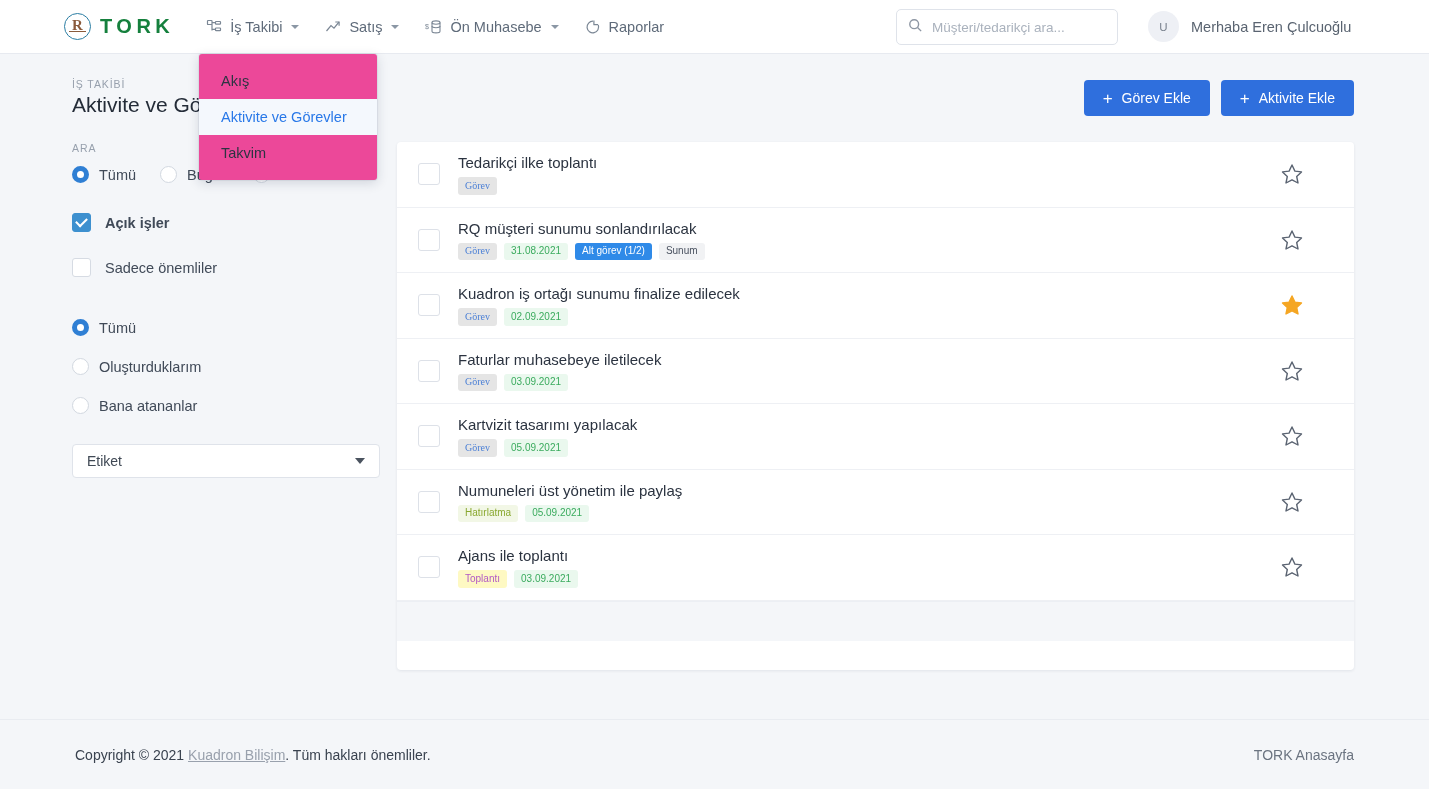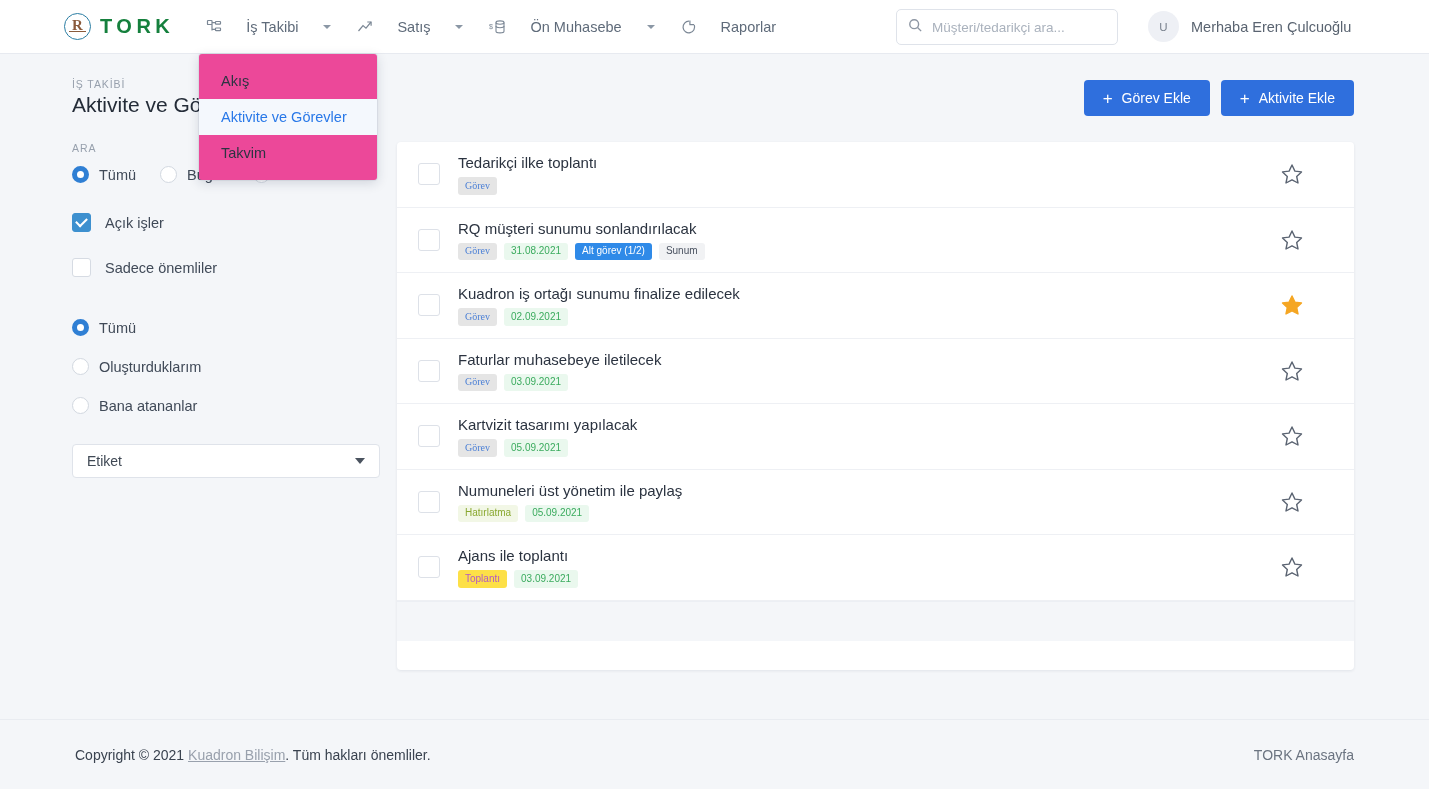--- a/index.html
+++ b/index.html
@@ -35,21 +35,21 @@
     content: ""; position: absolute; left: 4px; right: 4px; bottom: 7px;
     height: 1.4px; background: #8a5a3b;
   }
   .logo-text {
     margin-left: 9px; font-size: 20px; letter-spacing: 4.5px;
     font-weight: bold; color: #15803d;
   }
 
   .navitems { display: flex; align-items: center; margin-left: 32px; gap: 26px; }
   .navitem {
-    display: flex; align-items: center; gap: 24px;
+    display: flex; align-items: center; gap: 8px;
     font-size: 14.5px; color: #5f6b7a; cursor: pointer;
     height: 54px;
   }
   .navitem .nic { display: flex; align-items: center; color: #7b8795; }
   .caret {
     width: 0; height: 0; border-left: 4px solid transparent;
     border-right: 4px solid transparent; border-top: 4.5px solid #8b97a5;
     margin-left: 1px;
   }
 
@@ -169,21 +169,21 @@
   .badges { display: flex; align-items: center; gap: 7px; }
   .badge {
     font-size: 10px; padding: 2.5px 7px; border-radius: 3px; line-height: 1.25;
     white-space: nowrap;
   }
   .b-gorev   { background: #e5e5e5; color: #4a7fd6; font-family: Liberation Serif, serif; }
   .b-date    { background: #eaf8ee; color: #3bab5e; }
   .b-sub     { background: #2f8ae8; color: #ffffff; }
   .b-plain   { background: #f1f2f4; color: #4a5260; }
   .b-hatirla { background: #f2f7e6; color: #89a830; }
-  .b-toplanti{ background: #fde047; color: #b259c4; }
+  .b-toplanti{ background: #fef9c3; color: #b259c4; }
 
   .star { width: 24px; height: 24px; margin-right: 50px; cursor: pointer; flex: none; }
   .cardfoot { height: 40px; background: #f4f6f9; border-top: 1px solid #eceff4; }
 
   
   .footer {
     position: absolute; left: 0; bottom: 0; width: 1429px; height: 70px;
     border-top: 1px solid #e9ecf1; background: #f4f6f9;
     display: flex; align-items: center; justify-content: space-between;
     padding: 0 75px;
@@ -301,21 +301,21 @@
     <div class="ropt">
       <span class="radio"></span>
       <span class="rtxt">Bugün</span>
     </div>
     <div class="ropt">
       <span class="radio"></span>
       <span class="rtxt">Bu hafta</span>
     </div>
   </div>
 
-  <div class="cbrow" style="margin-bottom:26px;">
+  <div class="cbrow" style="margin-bottom:26px;font-weight:bold;">
     <span class="cbox on"></span>
     <span class="rtxt">Açık işler</span>
   </div>
   <div class="cbrow" style="margin-bottom:42px;">
     <span class="cbox"></span>
     <span class="rtxt">Sadece önemliler</span>
   </div>
 
   <div class="vradios">
     <div class="ropt">

